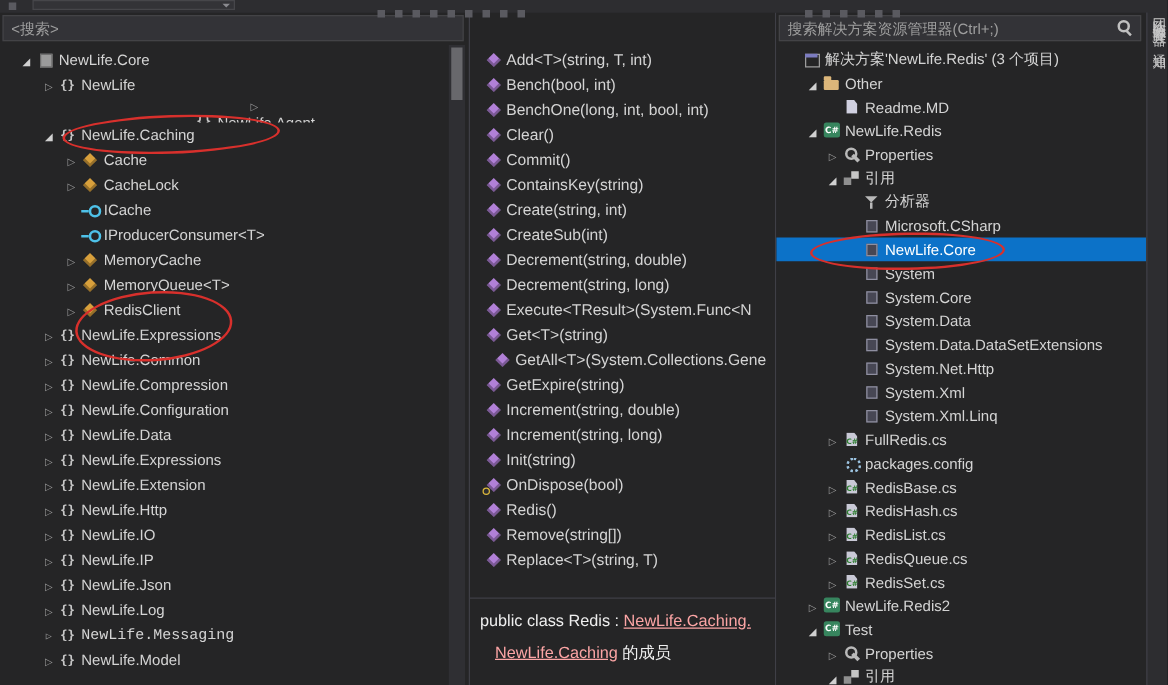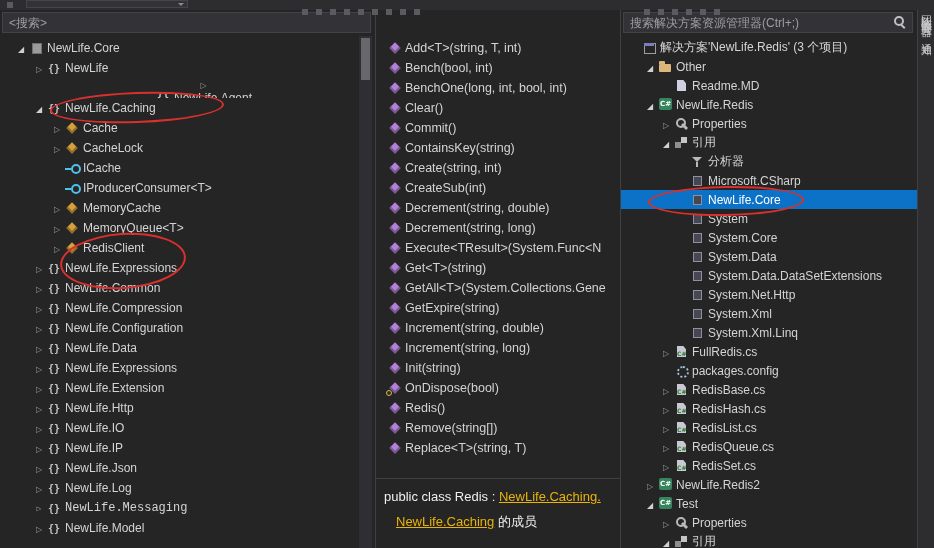--- a/index.html
+++ b/index.html
@@ -75,21 +75,21 @@
 
   
   .scroll-v{position:absolute;top:26px;right:3px;width:13px;bottom:0;background:#2f2f33;}
   .scroll-thumb{position:absolute;top:2px;left:2px;width:9px;height:42px;background:#68686c;}
 
   
   #desc{position:absolute;left:0;right:0;bottom:0;height:70px;border-top:1px solid #3f3f46;background:#252526;
         padding:10px 0 0 8px;box-sizing:border-box;overflow:hidden;}
   .dline{white-space:nowrap;overflow:hidden;font-size:13px;color:#efefef;margin-bottom:9px;}
   .dline2{padding-left:12px;}
-  .link{color:#eab308;text-decoration:underline;cursor:pointer;}
+  .link{color:#fca5a5;text-decoration:underline;cursor:pointer;}
 
   
   .red-ellipse{position:absolute;border:2px solid #d8302c;border-radius:50%;pointer-events:none;z-index:50;}
 </style>
 </head>
 <body>
 
 <div id="app">
 
   <div id="topstrip">
@@ -352,21 +352,21 @@
             <span class="ic ic-method"></span>
             <span class="lbl">Execute&lt;TResult&gt;(System.Func&lt;N</span>
           </span>
         </div>
         <div class="trow" style="padding-left: 10px;">
           <span class="inner">
             <span class="ic ic-method"></span>
             <span class="lbl">Get&lt;T&gt;(string)</span>
           </span>
         </div>
-        <div class="trow" style="padding-left: 10px;">
+        <div class="trow" style="padding-left: 10px; justify-content: center;">
           <span class="inner">
             <span class="ic ic-method"></span>
             <span class="lbl">GetAll&lt;T&gt;(System.Collections.Gene</span>
           </span>
         </div>
         <div class="trow" style="padding-left: 10px;">
           <span class="inner">
             <span class="ic ic-method"></span>
             <span class="lbl">GetExpire(string)</span>
           </span>

